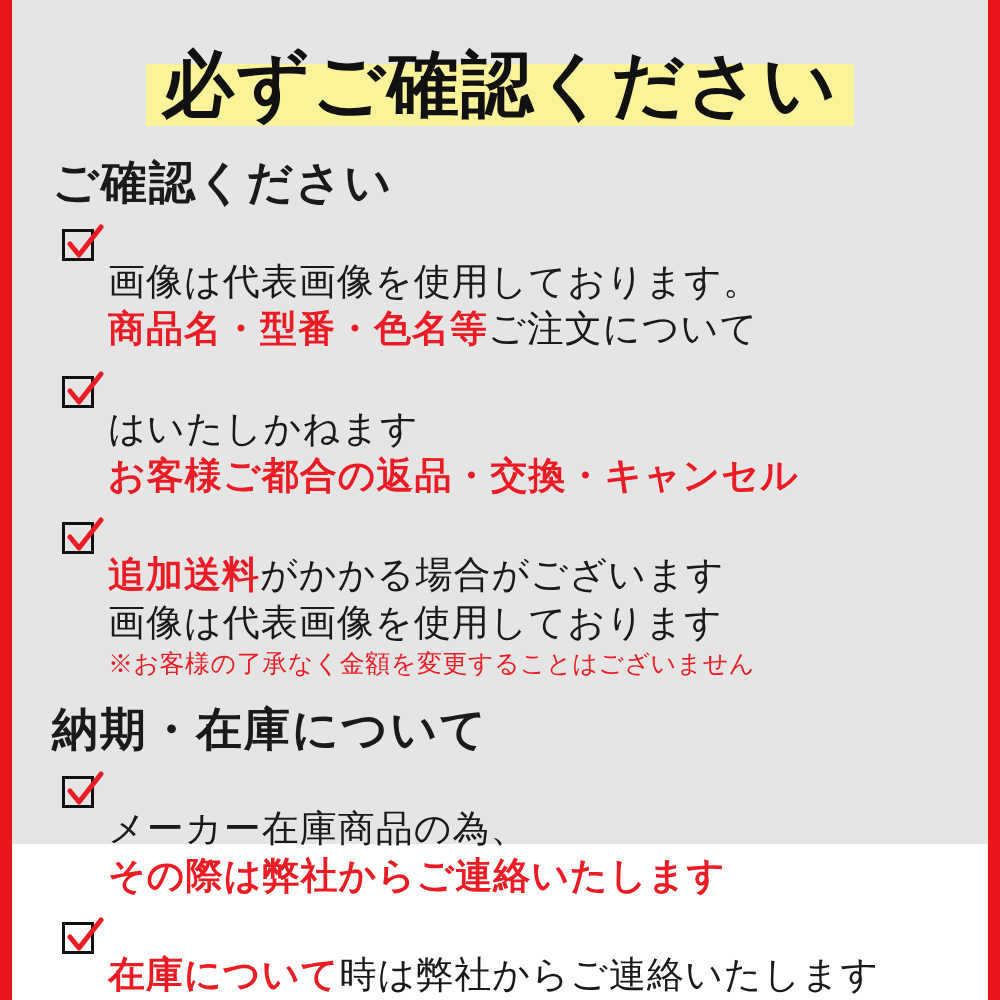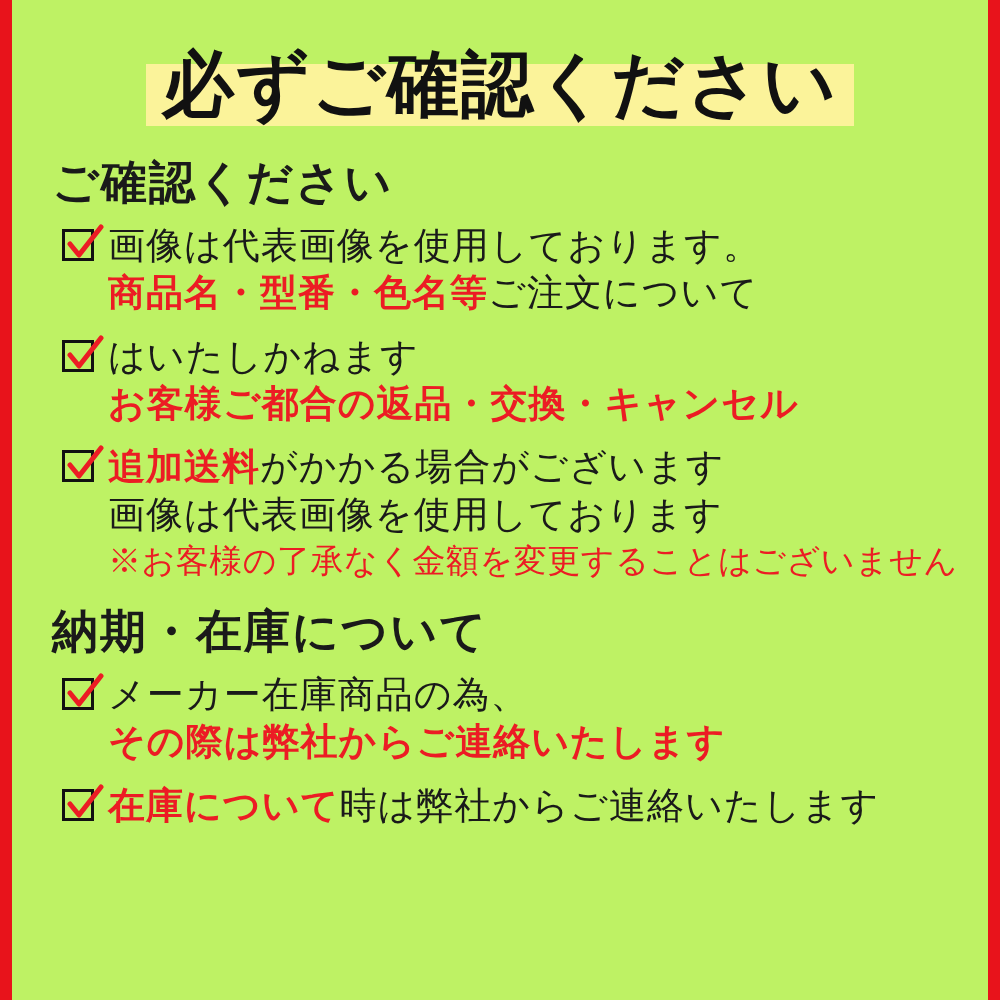--- a/index.html
+++ b/index.html
@@ -9,23 +9,23 @@
   body {
     width: 1000px;
     height: 1000px;
     background: #ffffff;
     font-family: "Liberation Serif", "DejaVu Serif", serif;
     overflow: hidden;
   }
   .page {
     position: relative;
     width: 1000px;
-    height: 1000px;
+    height: 844px;
     box-sizing: border-box;
-    background: #bef264;
+    background: #e5e5e5;
   }
   
   .edge-bar {
     position: absolute;
     top: 0;
     width: 12px;
     height: 1000px;
     background: #e8131b;
   }
   .edge-bar.left { left: 0; }
@@ -107,20 +107,21 @@
   }
   .check .tick {
     position: absolute;
     left: 4px;
     top: -2px;
     width: 40px;
     height: 40px;
   }
   .lines {
     flex: 1 1 auto;
+    margin-top: 36px;
   }
   .line {
     font-family: "DejaVu Serif", "Liberation Serif", serif;
     font-size: 37px;
     line-height: 1.28;
     color: #1a1a1a;
     letter-spacing: 1px;
     white-space: nowrap;
   }
   .line.bold-red {
@@ -130,21 +131,21 @@
   .line .red {
     font-weight: bold;
     color: #ec1c24;
   }
   .line .blk {
     font-weight: normal;
     color: #1a1a1a;
   }
   .note {
     font-family: "DejaVu Serif", "Liberation Serif", serif;
-    font-size: 33px;
+    font-size: 25px;
     line-height: 1.3;
     color: #ec1c24;
     letter-spacing: 0.5px;
     margin-top: 2px;
     white-space: nowrap;
   }
 </style>
 </head>
 <body>
 

